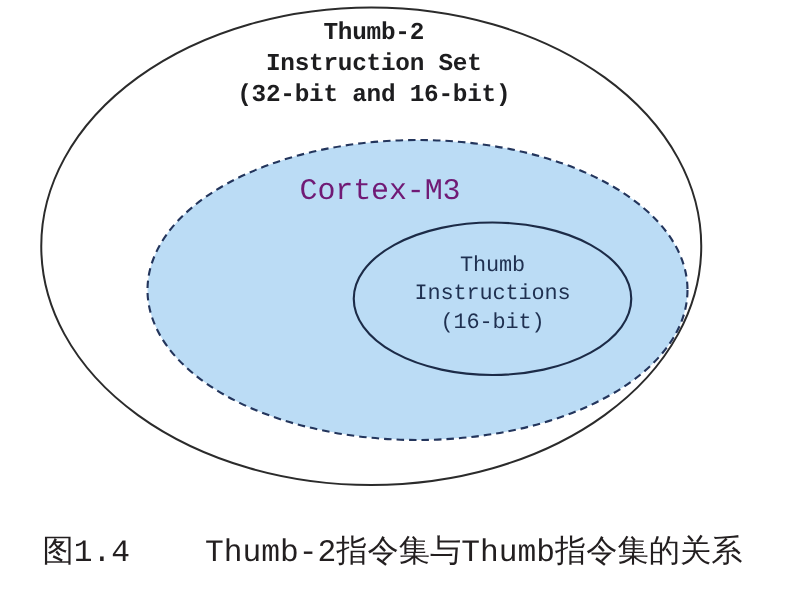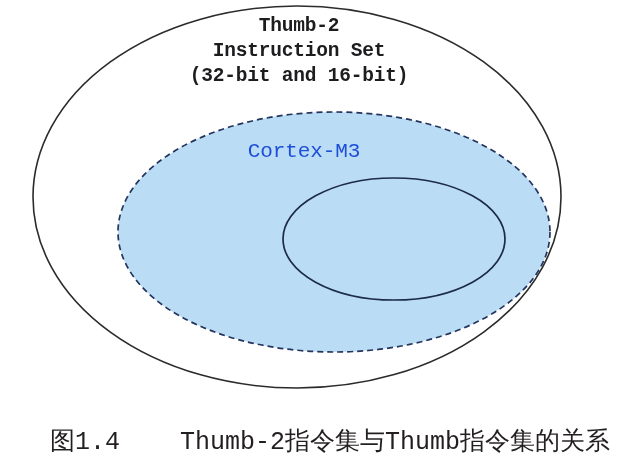--- a/index.html
+++ b/index.html
@@ -54,23 +54,23 @@
     font-size: 19.5px;
     font-weight: bold;
     color: #1d1d1f;
     letter-spacing: -0.2px;
   }
 
   #label-middle {
     left: 204px;
     top: 139px;
     width: 200px;
-    font-size: 21px;
+    font-size: 24px;
     font-weight: normal;
-    color: #1d4ed8;
+    color: #701a75;
     letter-spacing: -0.1px;
   }
 
   #label-inner {
     left: 309px;
     top: 202px;
     width: 170px;
     font-size: 17.5px;
     font-weight: normal;
     color: #1f3050;
@@ -81,21 +81,21 @@
     position: absolute;
     left: 0;
     top: 408px;
     width: 638px;
     height: 64px;
     display: flex;
     align-items: center;
   }
 
   #caption-text {
-    margin-left: 50px;
+    margin-left: 34px;
     font-size: 25px;
     color: #231f20;
     white-space: pre;
     letter-spacing: 0px;
   }
 
   #watermark {
     position: absolute;
     left: 400px;
     top: 438px;
@@ -118,20 +118,23 @@
       <ellipse cx="334" cy="232" rx="216" ry="120" fill="#bbdcf5" stroke="#23355c" stroke-width="1.7" stroke-dasharray="6 4"></ellipse>
       <ellipse cx="394" cy="239" rx="111" ry="61" fill="#bbdcf5" stroke="#1c2b47" stroke-width="1.7"></ellipse>
     </svg>
 
     <div class="venn-label" id="label-outer">Thumb-2
 Instruction Set
 (32-bit and 16-bit)</div>
 
     <div class="venn-label" id="label-middle">Cortex-M3</div>
 
+    <div class="venn-label" id="label-inner">Thumb
+Instructions
+(16-bit)</div>
   </div>
 
   <div id="caption-row">
     <div id="caption-text">图1.4    Thumb-2指令集与Thumb指令集的关系</div>
   </div>
 
 
 </div>
 
 </body></html>

